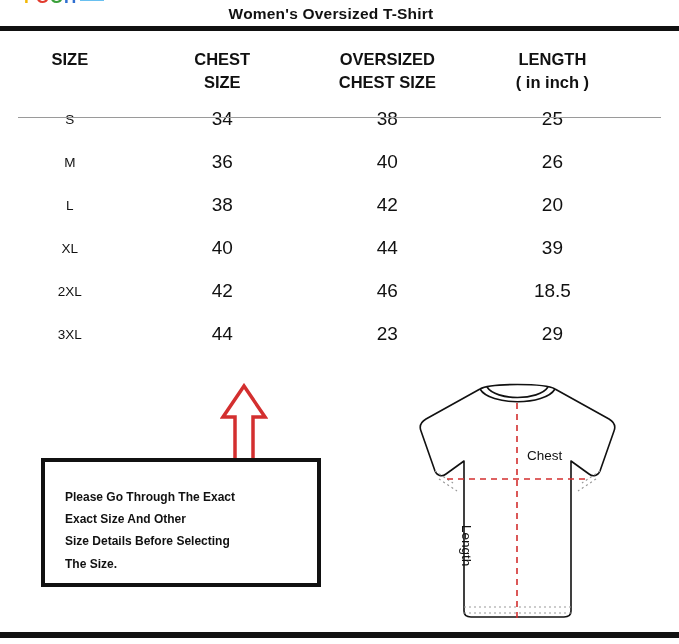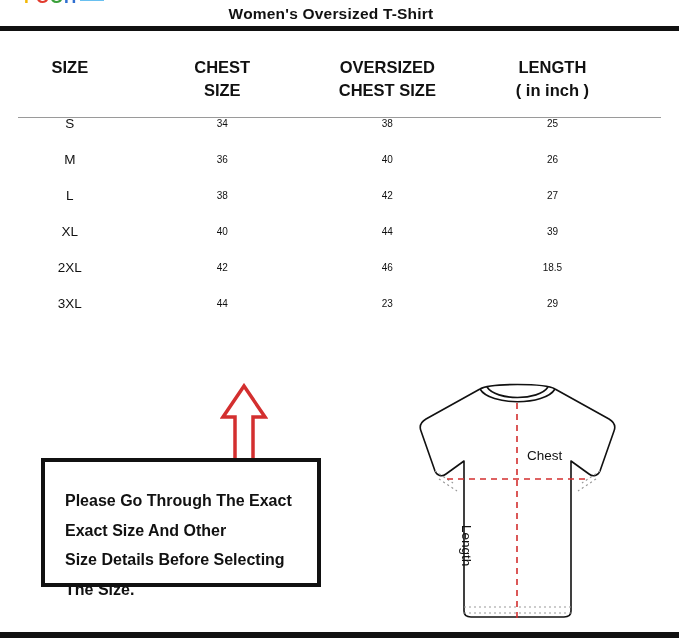--- a/index.html
+++ b/index.html
@@ -59,42 +59,42 @@
     top: 632px;
     width: 679px;
     height: 6px;
     background: #111111;
   }
 
   
   .table-wrap {
     position: absolute;
     left: 0;
-    top: 44px;
+    top: 36px;
     width: 635px;
   }
   table.size-table {
     width: 100%;
     border-collapse: collapse;
     table-layout: fixed;
   }
   table.size-table th {
     font-size: 16.5px;
     font-weight: bold;
     color: #111111;
     padding: 12px 0 2px 0;
     text-align: center;
     vertical-align: top;
     line-height: 1.4;
   }
   table.size-table th span.l2 {
     display: block;
   }
   table.size-table td {
-    font-size: 10px;
+    font-size: 19px;
     color: #111111;
     text-align: center;
     padding: 12px 0 9px 0;
   }
   table.size-table td.size-col {
     font-size: 13.5px;
   }
   .hr-under-head {
     position: absolute;
     left: 18px;
@@ -124,21 +124,21 @@
     position: absolute;
     left: 41px;
     top: 458px;
     width: 280px;
     height: 129px;
     border: 4px solid #111111;
     background: #ffffff;
     padding: 24px 0 0 20px;
   }
   .note-line {
-    font-size: 16px;
+    font-size: 12px;
     font-weight: bold;
     color: #111111;
     line-height: 1.85;
     white-space: nowrap;
   }
 
   
   .shirt {
     position: absolute;
     left: 395px;
@@ -220,21 +220,21 @@
         <tr>
           <td class="size-col">M</td>
           <td>36</td>
           <td>40</td>
           <td>26</td>
         </tr>
         <tr>
           <td class="size-col">L</td>
           <td>38</td>
           <td>42</td>
-          <td>27</td>
+          <td>20</td>
         </tr>
         <tr>
           <td class="size-col">XL</td>
           <td>40</td>
           <td>44</td>
           <td>39</td>
         </tr>
         <tr>
           <td class="size-col">2XL</td>
           <td>42</td>

